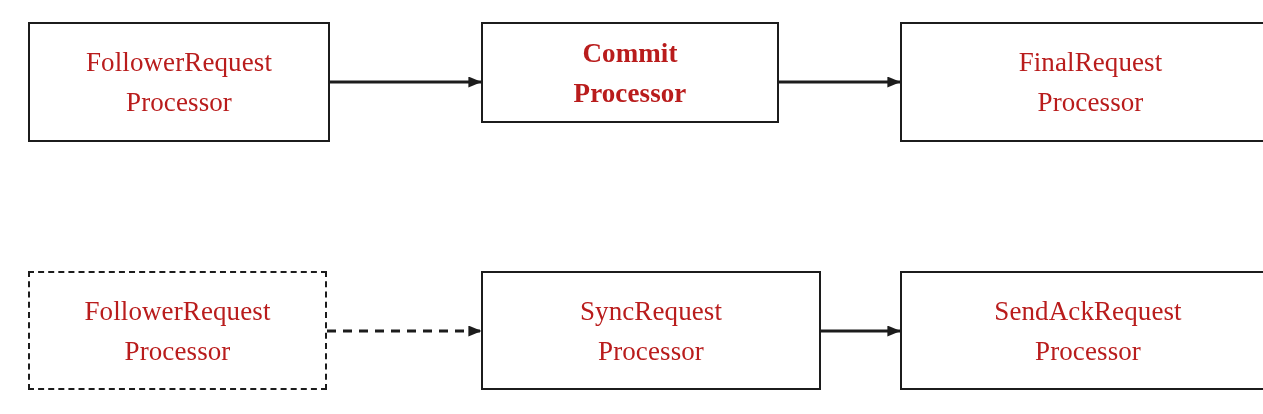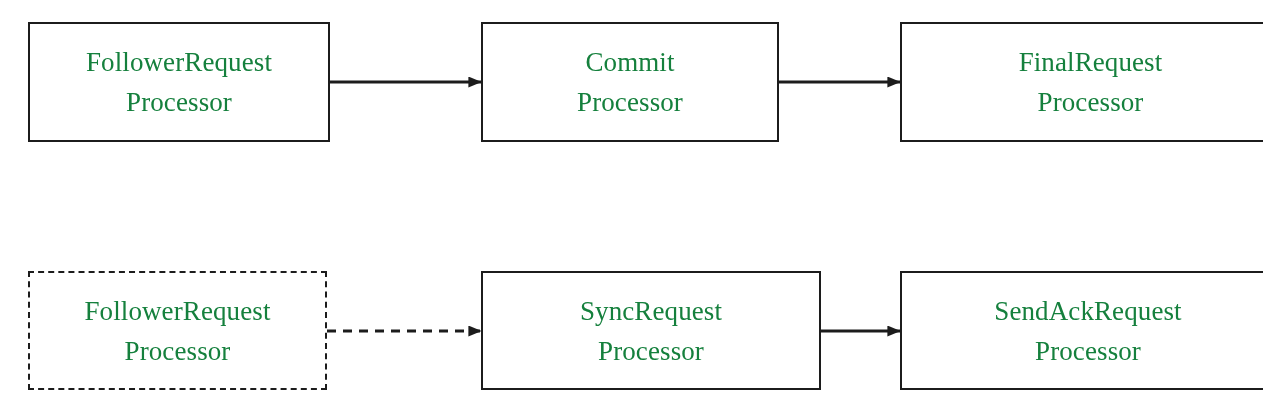--- a/index.html
+++ b/index.html
@@ -47,32 +47,32 @@
     border: 2px solid #1c1c1c;
   }
 
   .node.dashed {
     border: 2px dashed #1c1c1c;
   }
 
   .node-label {
     font-size: 27px;
     line-height: 40px;
-    color: #15803d;
+    color: #b91c1c;
     letter-spacing: 0.1px;
     white-space: pre-line;
     padding: 0 6px;
   }
 
   
   #node-follower-request-top {
     left: 28px;  top: 22px;  width: 302px;  height: 120px;
   }
   #node-commit {
-    left: 481px; top: 22px;  width: 298px;  height: 120px;
+    left: 481px; top: 22px;  width: 298px;  height: 101px; font-weight: bold;
   }
   #node-final-request {
     left: 900px; top: 22px;  width: 381px;  height: 120px;
   }
 
   
   #node-follower-request-bottom {
     left: 28px;  top: 271px; width: 299px;  height: 119px;
   }
   #node-sync-request {

